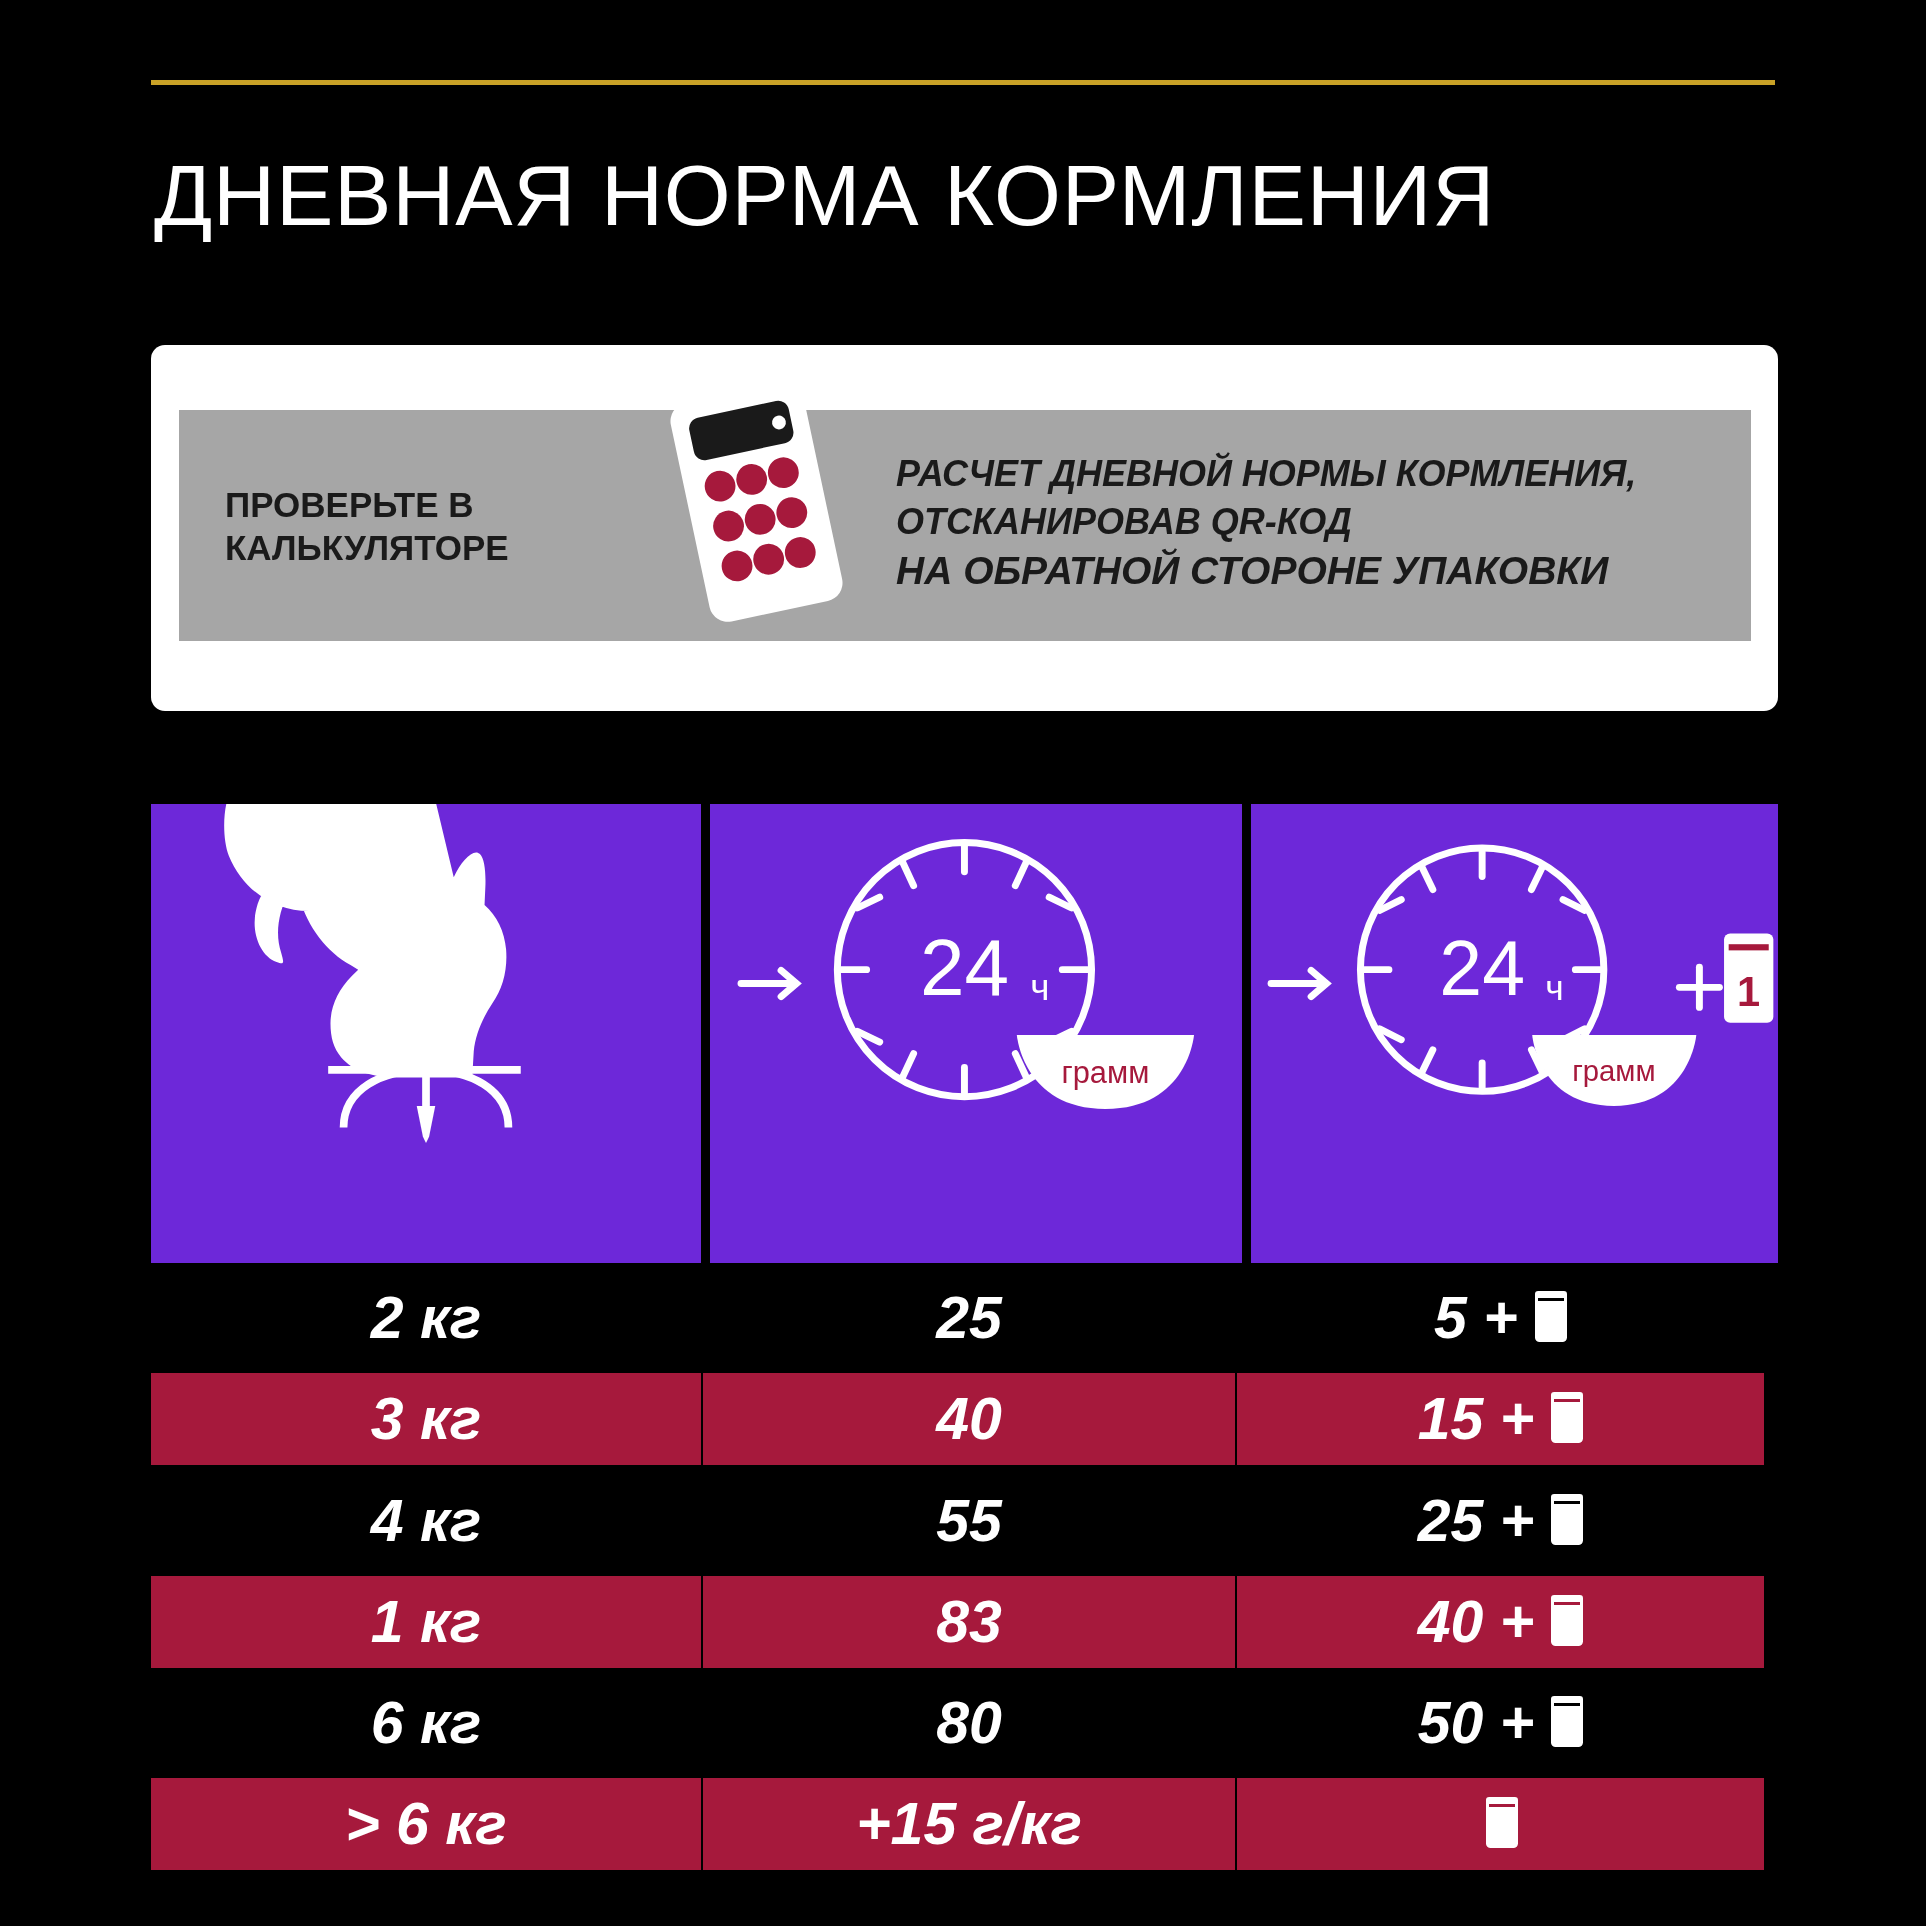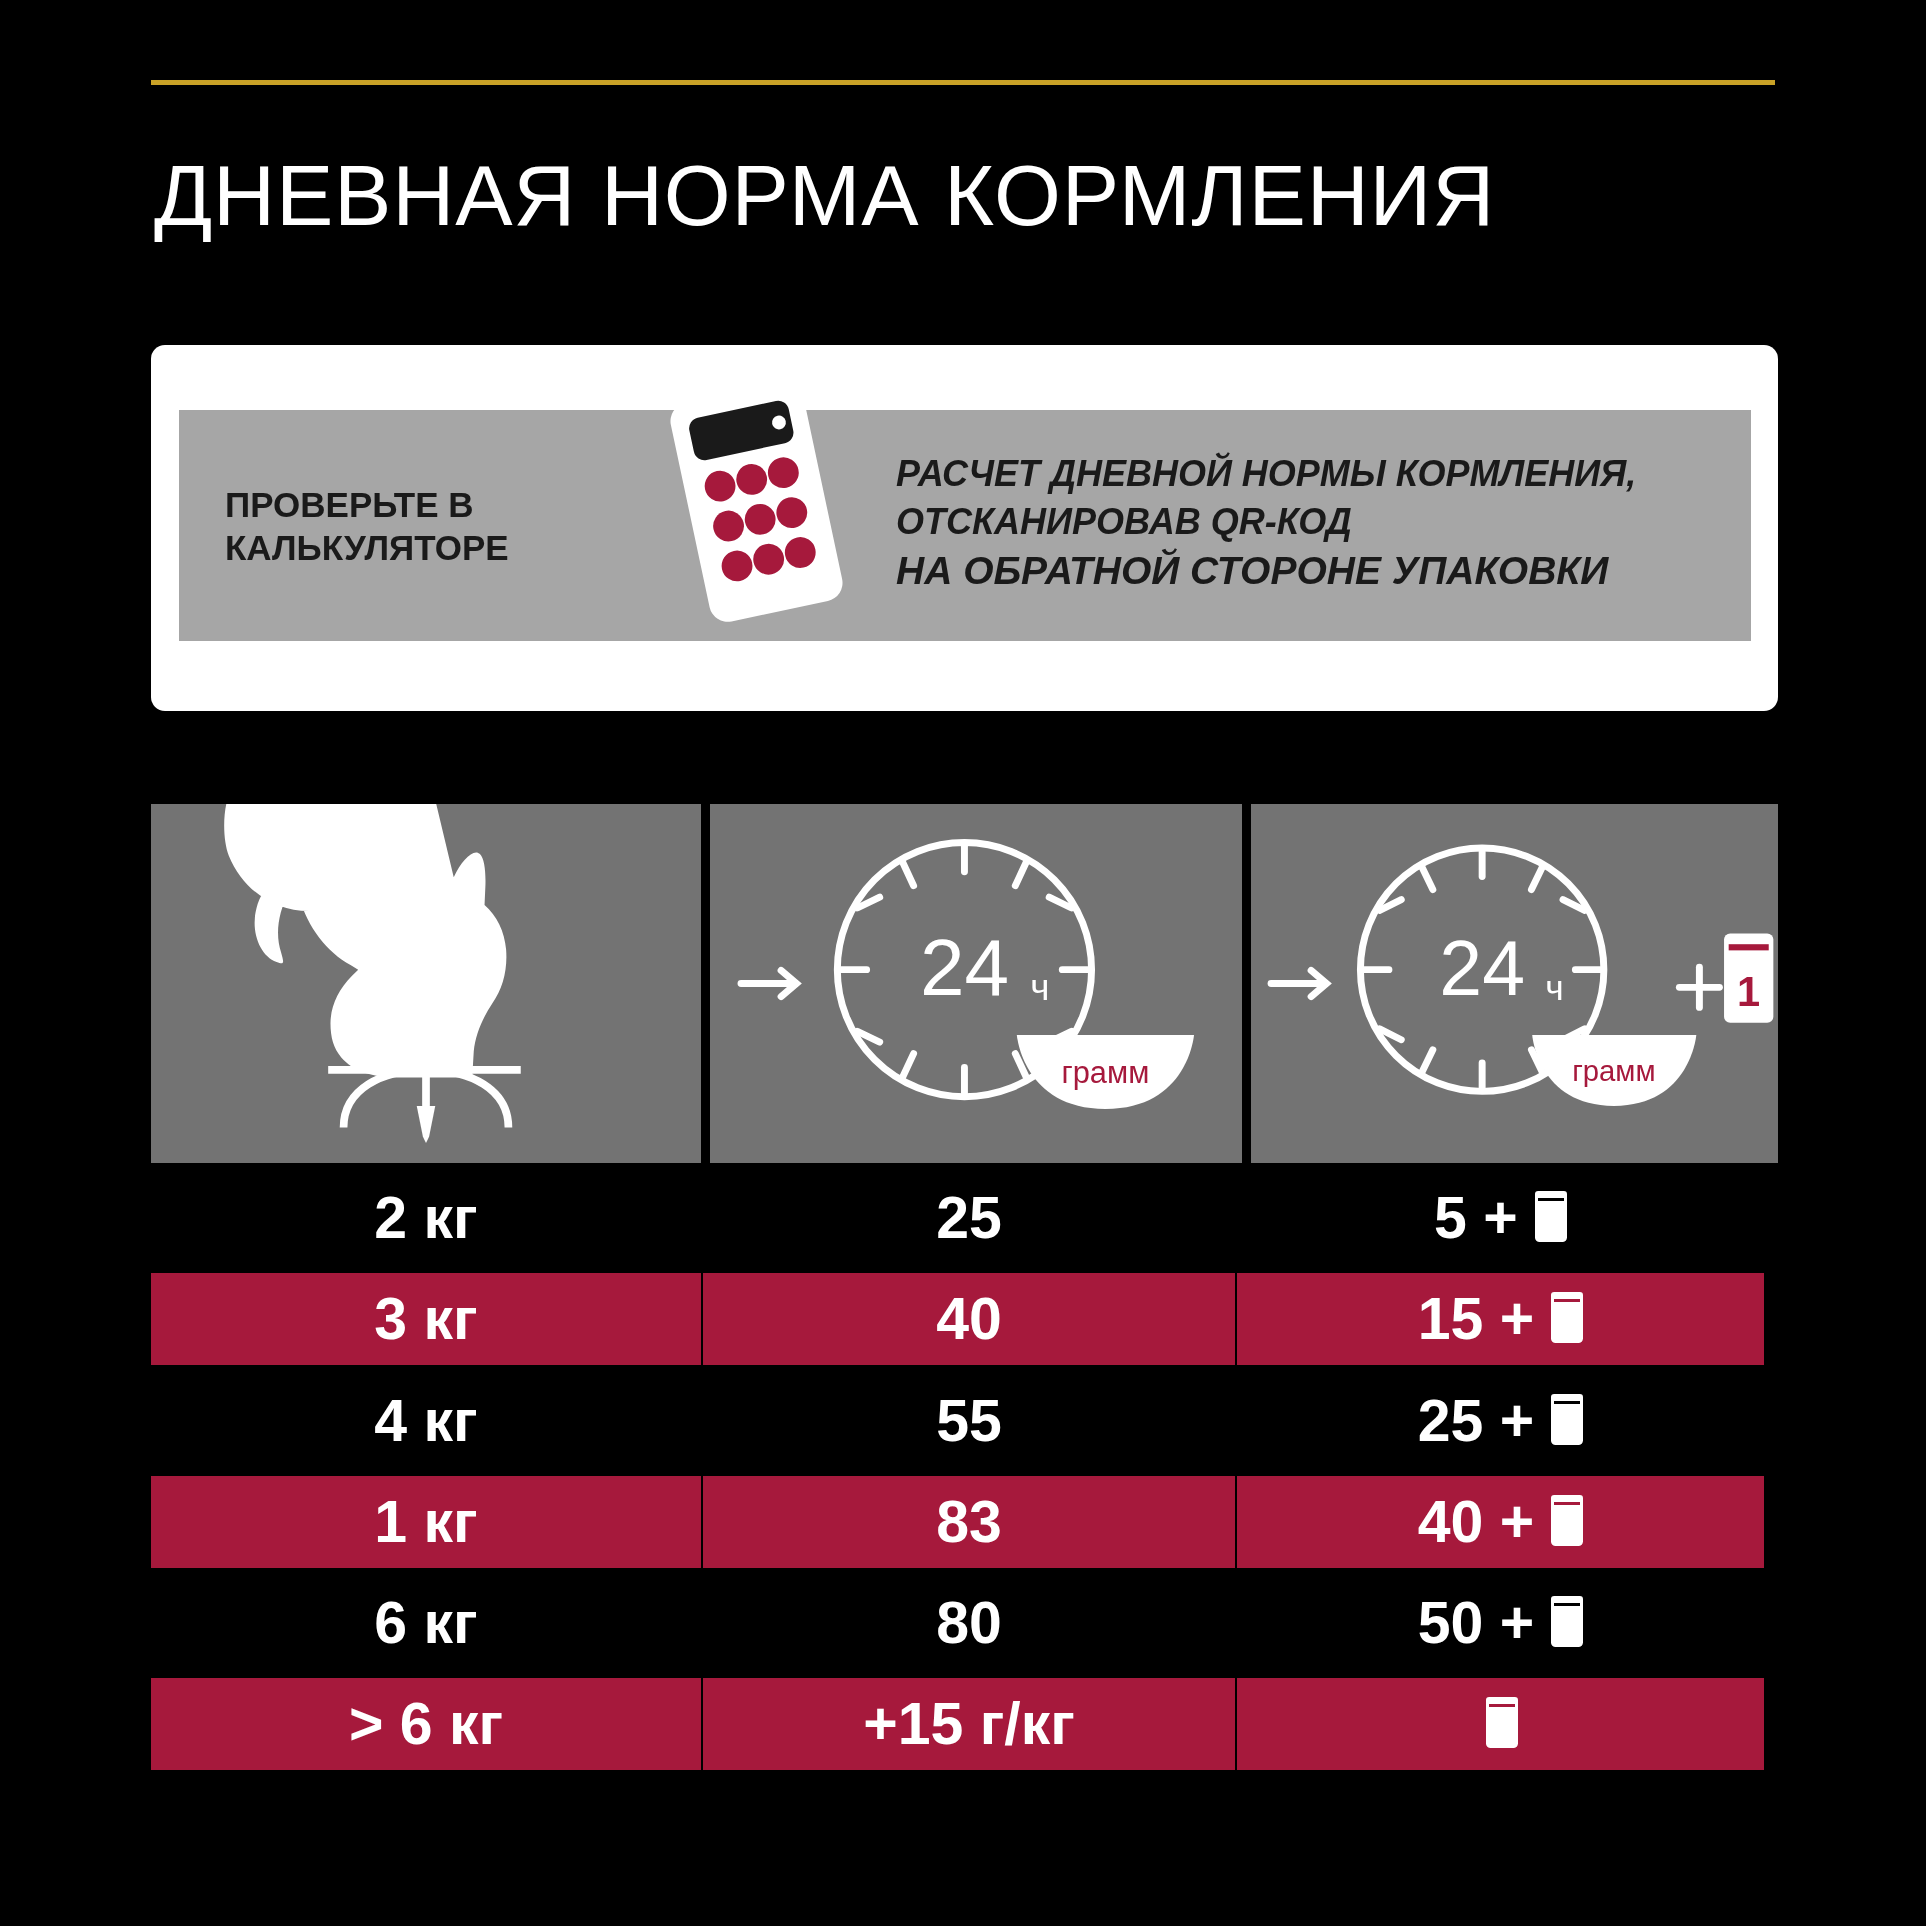--- a/index.html
+++ b/index.html
@@ -104,34 +104,35 @@
     position: absolute;
     left: 151px;
     top: 804px;
     width: 1627px;
   }
   .head-row {
     display: flex;
     gap: 9.2px;
   }
   .head-cell {
-    background: #737373;
-    height: 359px;
+    background: #6d28d9;
+    height: 459px;
     position: relative;
     box-sizing: border-box;
     overflow: hidden;
   }
   .head-cell.c1 { width: 550px; }
   .head-cell.c2 { width: 532px; }
   .head-cell.c3 { width: 527px; }
 
   .data-row {
     display: flex;
     gap: 2px;
     margin-top: 9.2px;
+    font-style: italic;
   }
   .cell {
     height: 92px;
     display: flex;
     align-items: center;
     justify-content: center;
     font-size: 59px;
     font-weight: bold;
     color: #ffffff;
     box-sizing: border-box;

